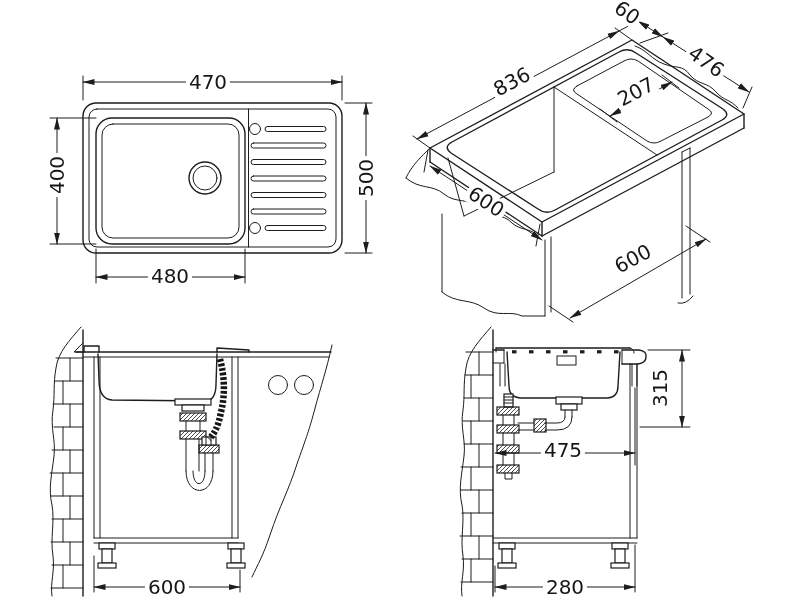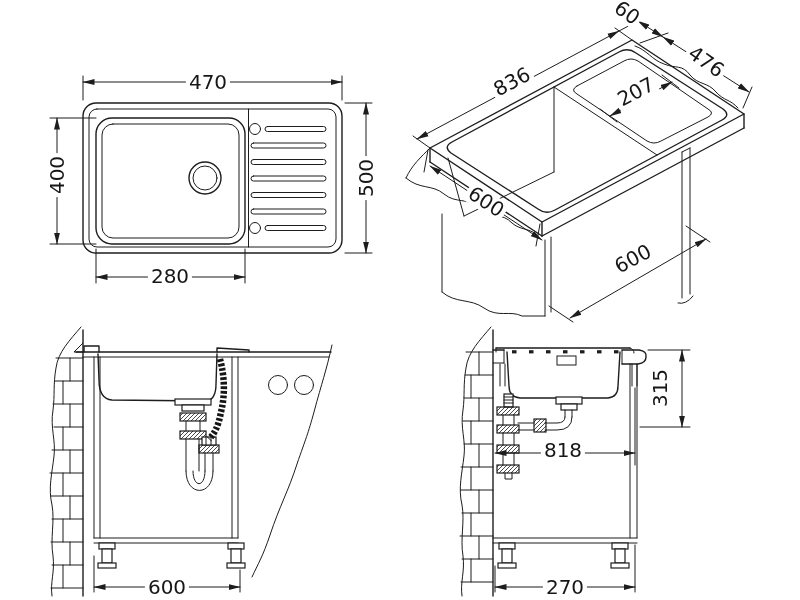--- a/index.html
+++ b/index.html
@@ -313,28 +313,28 @@
       <line class="th" x1="682" y1="350" x2="682" y2="427" marker-start="url(#ar)" marker-end="url(#ar)"></line>
       <line class="th" x1="495" y1="453" x2="635" y2="453" marker-start="url(#ar)" marker-end="url(#ar)"></line>
       <line class="th" x1="495" y1="587" x2="635" y2="587" marker-start="url(#ar)" marker-end="url(#ar)"></line>
     </g>
   </g>
 </svg>
 
 <span class="dimlabel" style="left:208px;top:82px;">470</span>
 <span class="dimlabel" style="left:366px;top:178px;--r:-90deg;">500</span>
 <span class="dimlabel" style="left:57px;top:175px;--r:-90deg;">400</span>
-<span class="dimlabel" style="left:170px;top:276px;">280</span>
+<span class="dimlabel" style="left:170px;top:276px;">480</span>
 
 <span class="dimlabel" style="left:512px;top:82px;--r:-28deg;">836</span>
 <span class="dimlabel" style="left:627px;top:13px;--r:35deg;">60</span>
 <span class="dimlabel" style="left:706px;top:62px;--r:35deg;">476</span>
 <span class="dimlabel" style="left:636px;top:92px;--r:-28deg;">207</span>
 <span class="dimlabel" style="left:486px;top:202px;--r:33deg;">600</span>
 <span class="dimlabel" style="left:633px;top:259px;--r:-28deg;">600</span>
 
 <span class="dimlabel" style="left:167px;top:587px;">600</span>
 
 <span class="dimlabel" style="left:660px;top:388px;--r:-90deg;">315</span>
-<span class="dimlabel" style="left:563px;top:450px;">818</span>
-<span class="dimlabel" style="left:565px;top:587px;">270</span>
+<span class="dimlabel" style="left:563px;top:450px;">475</span>
+<span class="dimlabel" style="left:565px;top:587px;">280</span>
 
 </div>
 
 </body></html>

